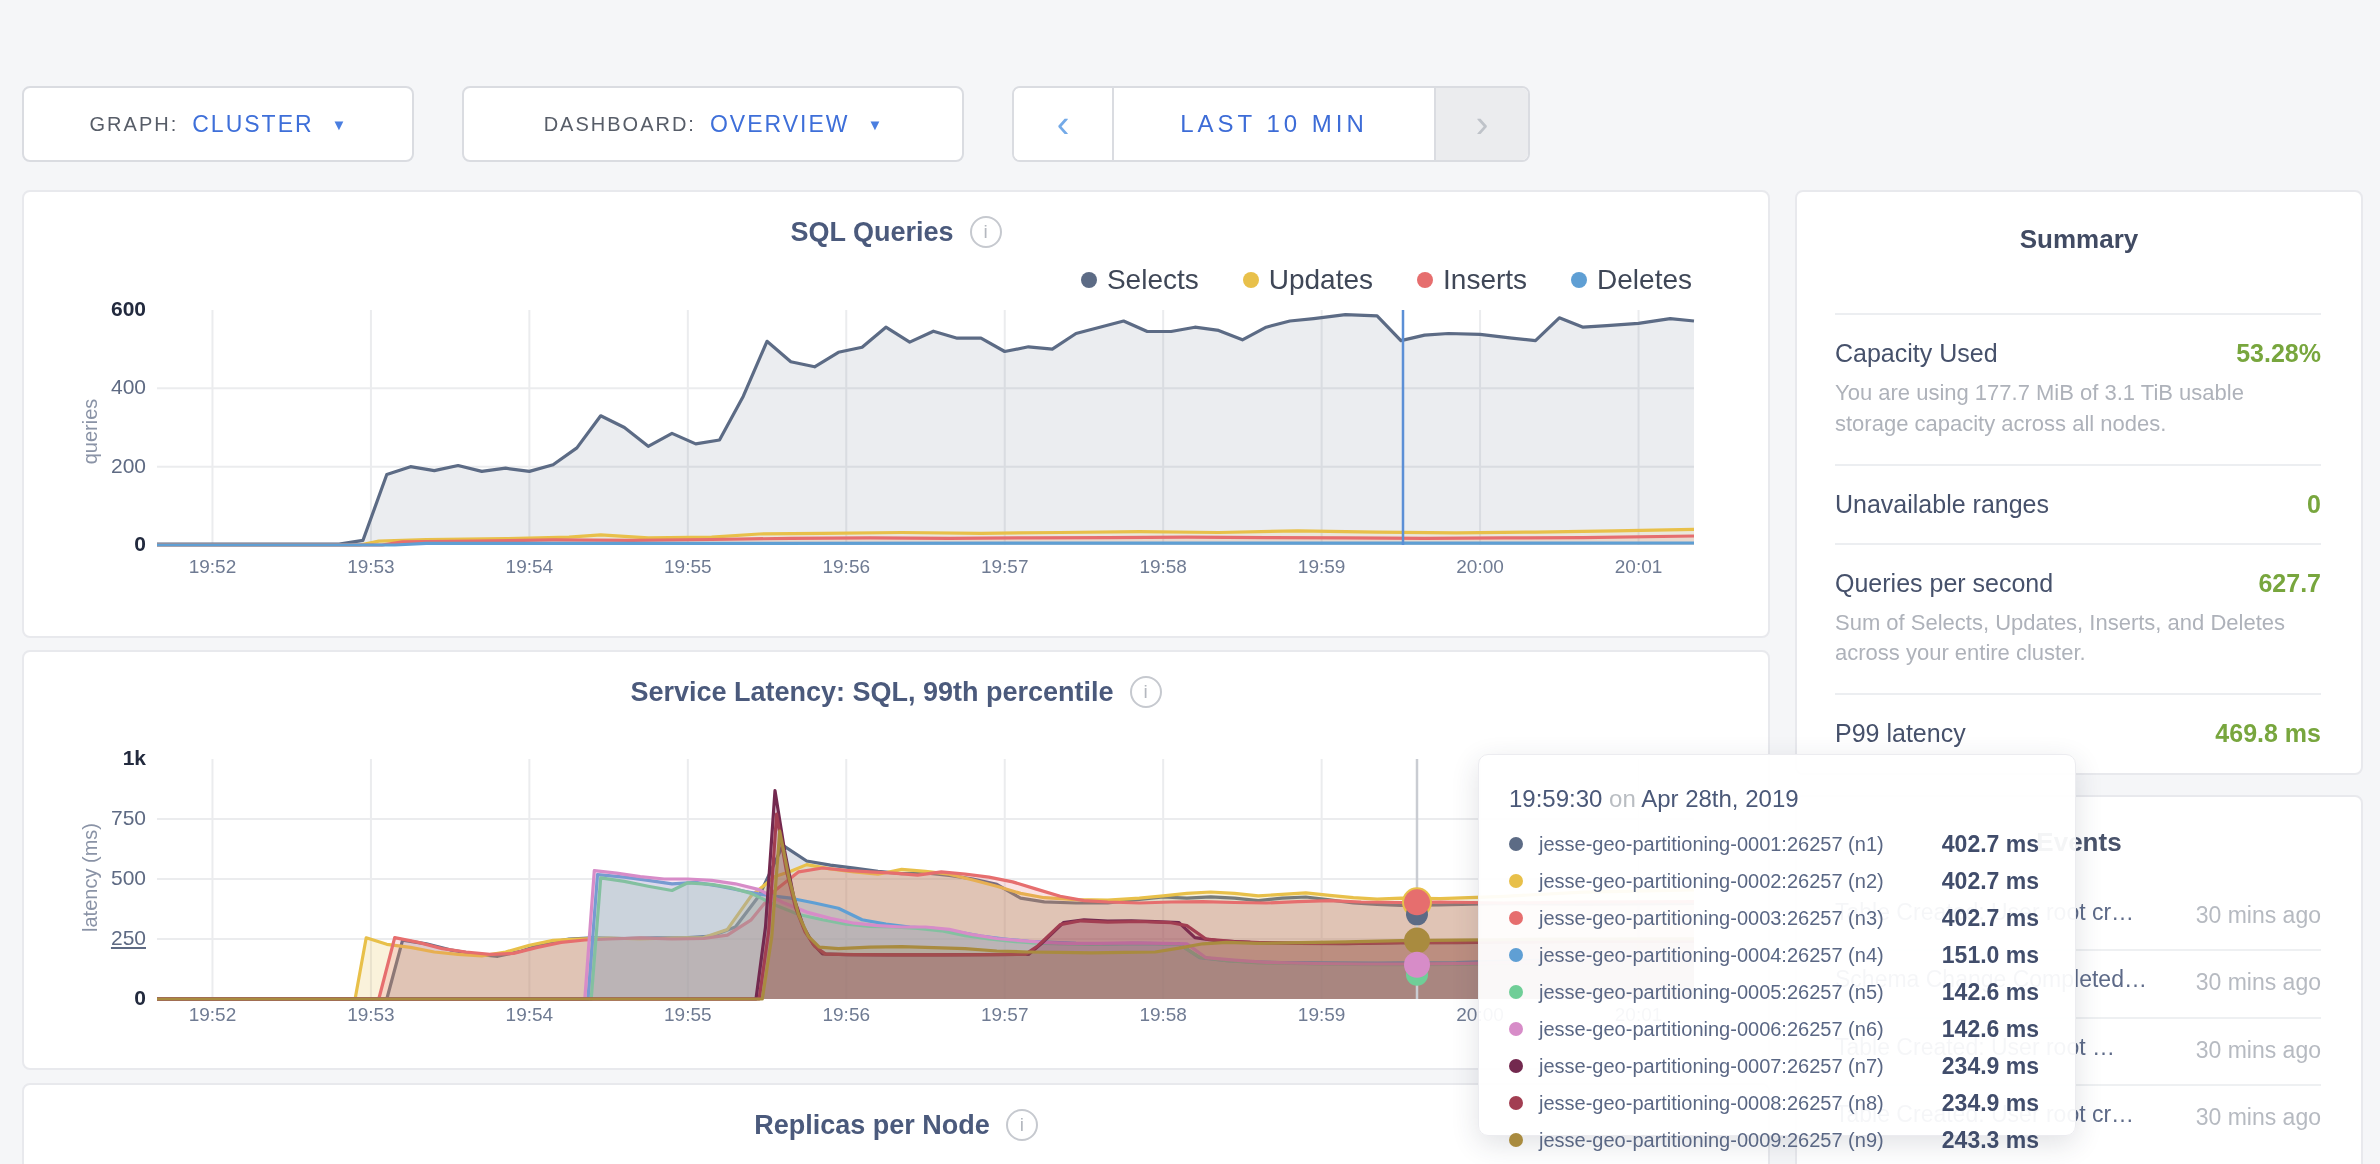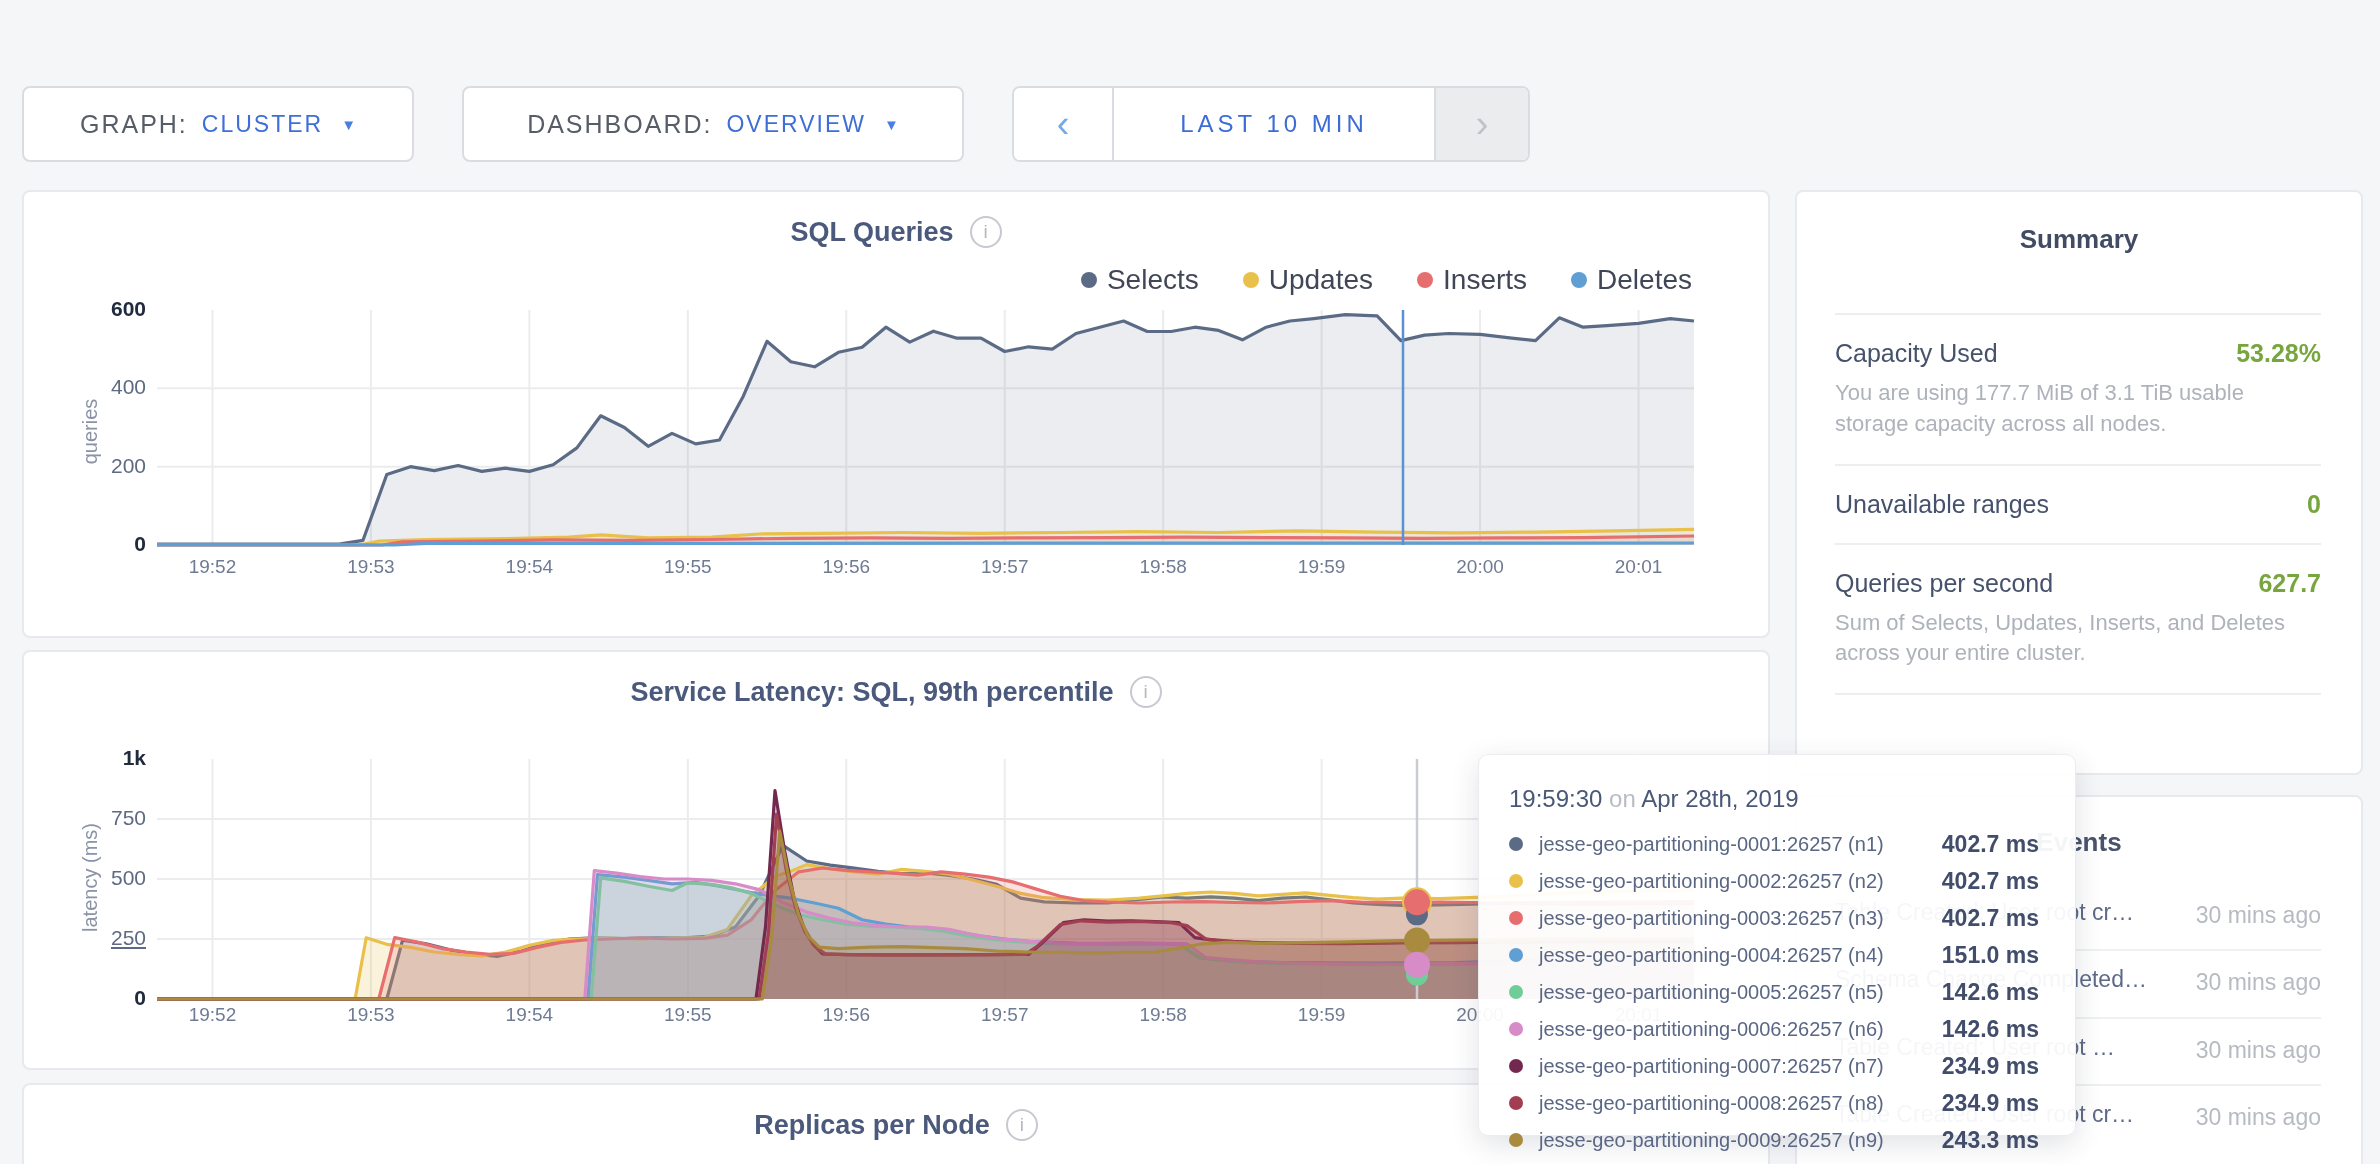--- a/index.html
+++ b/index.html
@@ -5,21 +5,21 @@
   * { margin:0; padding:0; box-sizing:border-box; }
   body { font-family:"Liberation Sans", sans-serif; }
   .page { position:relative; width:2380px; height:1164px; background:#f5f6f8; overflow:hidden; }
 
   .page-title { position:absolute; left:30px; top:10px; font-size:37px; font-weight:700;
     letter-spacing:7px; color:#17191e; }
 
   
   .dropdown { position:absolute; top:86px; height:76px; background:#fff; border:2px solid #dadce1;
     border-radius:8px; display:flex; align-items:center; justify-content:center; gap:14px; cursor:pointer; }
-  .dd-label { font-size:25px; color:#575d68; letter-spacing:2px;text-align:center; }
+  .dd-label { font-size:20px; color:#575d68; letter-spacing:2px;text-align:center; }
   .dd-value { font-size:23px; color:#3e6fd9; letter-spacing:2px; font-weight:500; }
   .dd-caret { font-size:15px; color:#4a7ee0; margin-left:4px; }
   .timeframe { position:absolute; top:86px; left:1012px; width:518px; height:76px; background:#fff;
     border:2px solid #dadce1; border-radius:8px; display:flex; overflow:hidden; }
   .tf-prev { width:100px; display:flex; align-items:center; justify-content:center; font-size:38px;
     color:#74aae8; border-right:2px solid #dadce1; cursor:pointer; background:#fff; }
   .tf-label { flex:1; display:flex; align-items:center; justify-content:center; font-size:24px;
     color:#3d6cd7; letter-spacing:4px; font-weight:500; cursor:pointer; background:#fff; }
   .tf-next { width:94px; display:flex; align-items:center; justify-content:center; font-size:38px;
     color:#bfc3c9; border-left:2px solid #dadce1; background:#ebecee; cursor:default; }
@@ -263,20 +263,26 @@
         </div>
         <div class="sum-div"></div>
         <div class="sum-row">
           <div class="sum-left">
             <div class="sum-label">Queries per second</div>
           </div>
           <div class="sum-value">627.7</div>
         </div>
         <div class="sum-caption">Sum of Selects, Updates, Inserts, and Deletes across your entire cluster.</div>
         <div class="sum-div"></div>
+        <div class="sum-row">
+          <div class="sum-left">
+            <div class="sum-label">P99 latency</div>
+          </div>
+          <div class="sum-value">469.8 ms</div>
+        </div>
       </div>
   </div>
 
   <div class="card" style="left:1795px; top:795px; width:568px; height:480px;">
     <div class="ev-header">Events</div>
     <div class="ev-body" id="event-rows">
         <div class="ev-row">
           <div class="ev-text">Table Created: User root cr…</div>
           <div class="ev-time">30 mins ago</div>
         </div>

